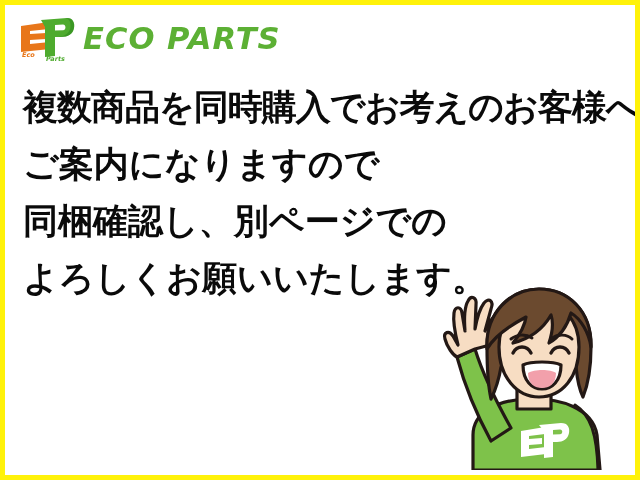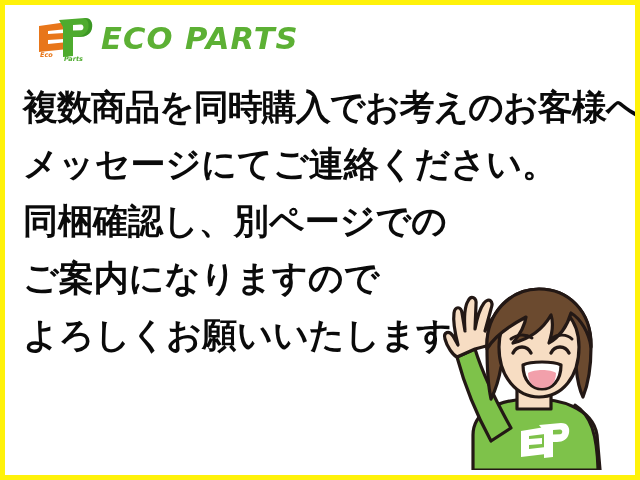--- a/index.html
+++ b/index.html
@@ -25,21 +25,20 @@
   }
 
   
   #header {
     position: absolute;
     left: 10px;
     top: 8px;
     height: 52px;
     display: flex;
     align-items: center;
-    margin-left: 18px;
   }
   #logo-mark {
     position: relative;
     width: 62px;
     height: 46px;
     flex: 0 0 auto;
   }
   #logo-mark svg { display: block; }
 
   #wordmark {
@@ -109,23 +108,22 @@
 
         <text x="31" y="45" font-family="DejaVu Sans, sans-serif" font-size="6.5" font-weight="700" font-style="italic" fill="#4eab2e">Parts</text>
       </svg>
     </div>
 
     <div id="wordmark">ECO PARTS</div>
   </div>
 
   <div id="message">
     <div class="msg-line tight">複数商品を同時購入でお考えのお客様へ</div>
-    <div class="msg-line">メッセージにてご連絡ください。</div>
+    <div class="msg-line">ご案内になりますので</div>
     <div class="msg-line">同梱確認し、別ページでの</div>
-    <div class="msg-line">ご案内になりますので</div>
     <div class="msg-line">よろしくお願いいたします。</div>
   </div>
 
   <div id="mascot">
     <svg width="205" height="185" viewBox="0 0 205 185" xmlns="http://www.w3.org/2000/svg">
       <g stroke="#231815" stroke-width="3.2" stroke-linejoin="round" stroke-linecap="round">
 
         <path d="M48 185 L48 150 C48 128 70 116 100 114 C136 112 168 124 172 150 L175 185 Z" fill="#7ec24a"></path>
 
         <path d="M150 120 C166 130 172 150 173 185" fill="none" stroke="#231815" stroke-width="3"></path>

